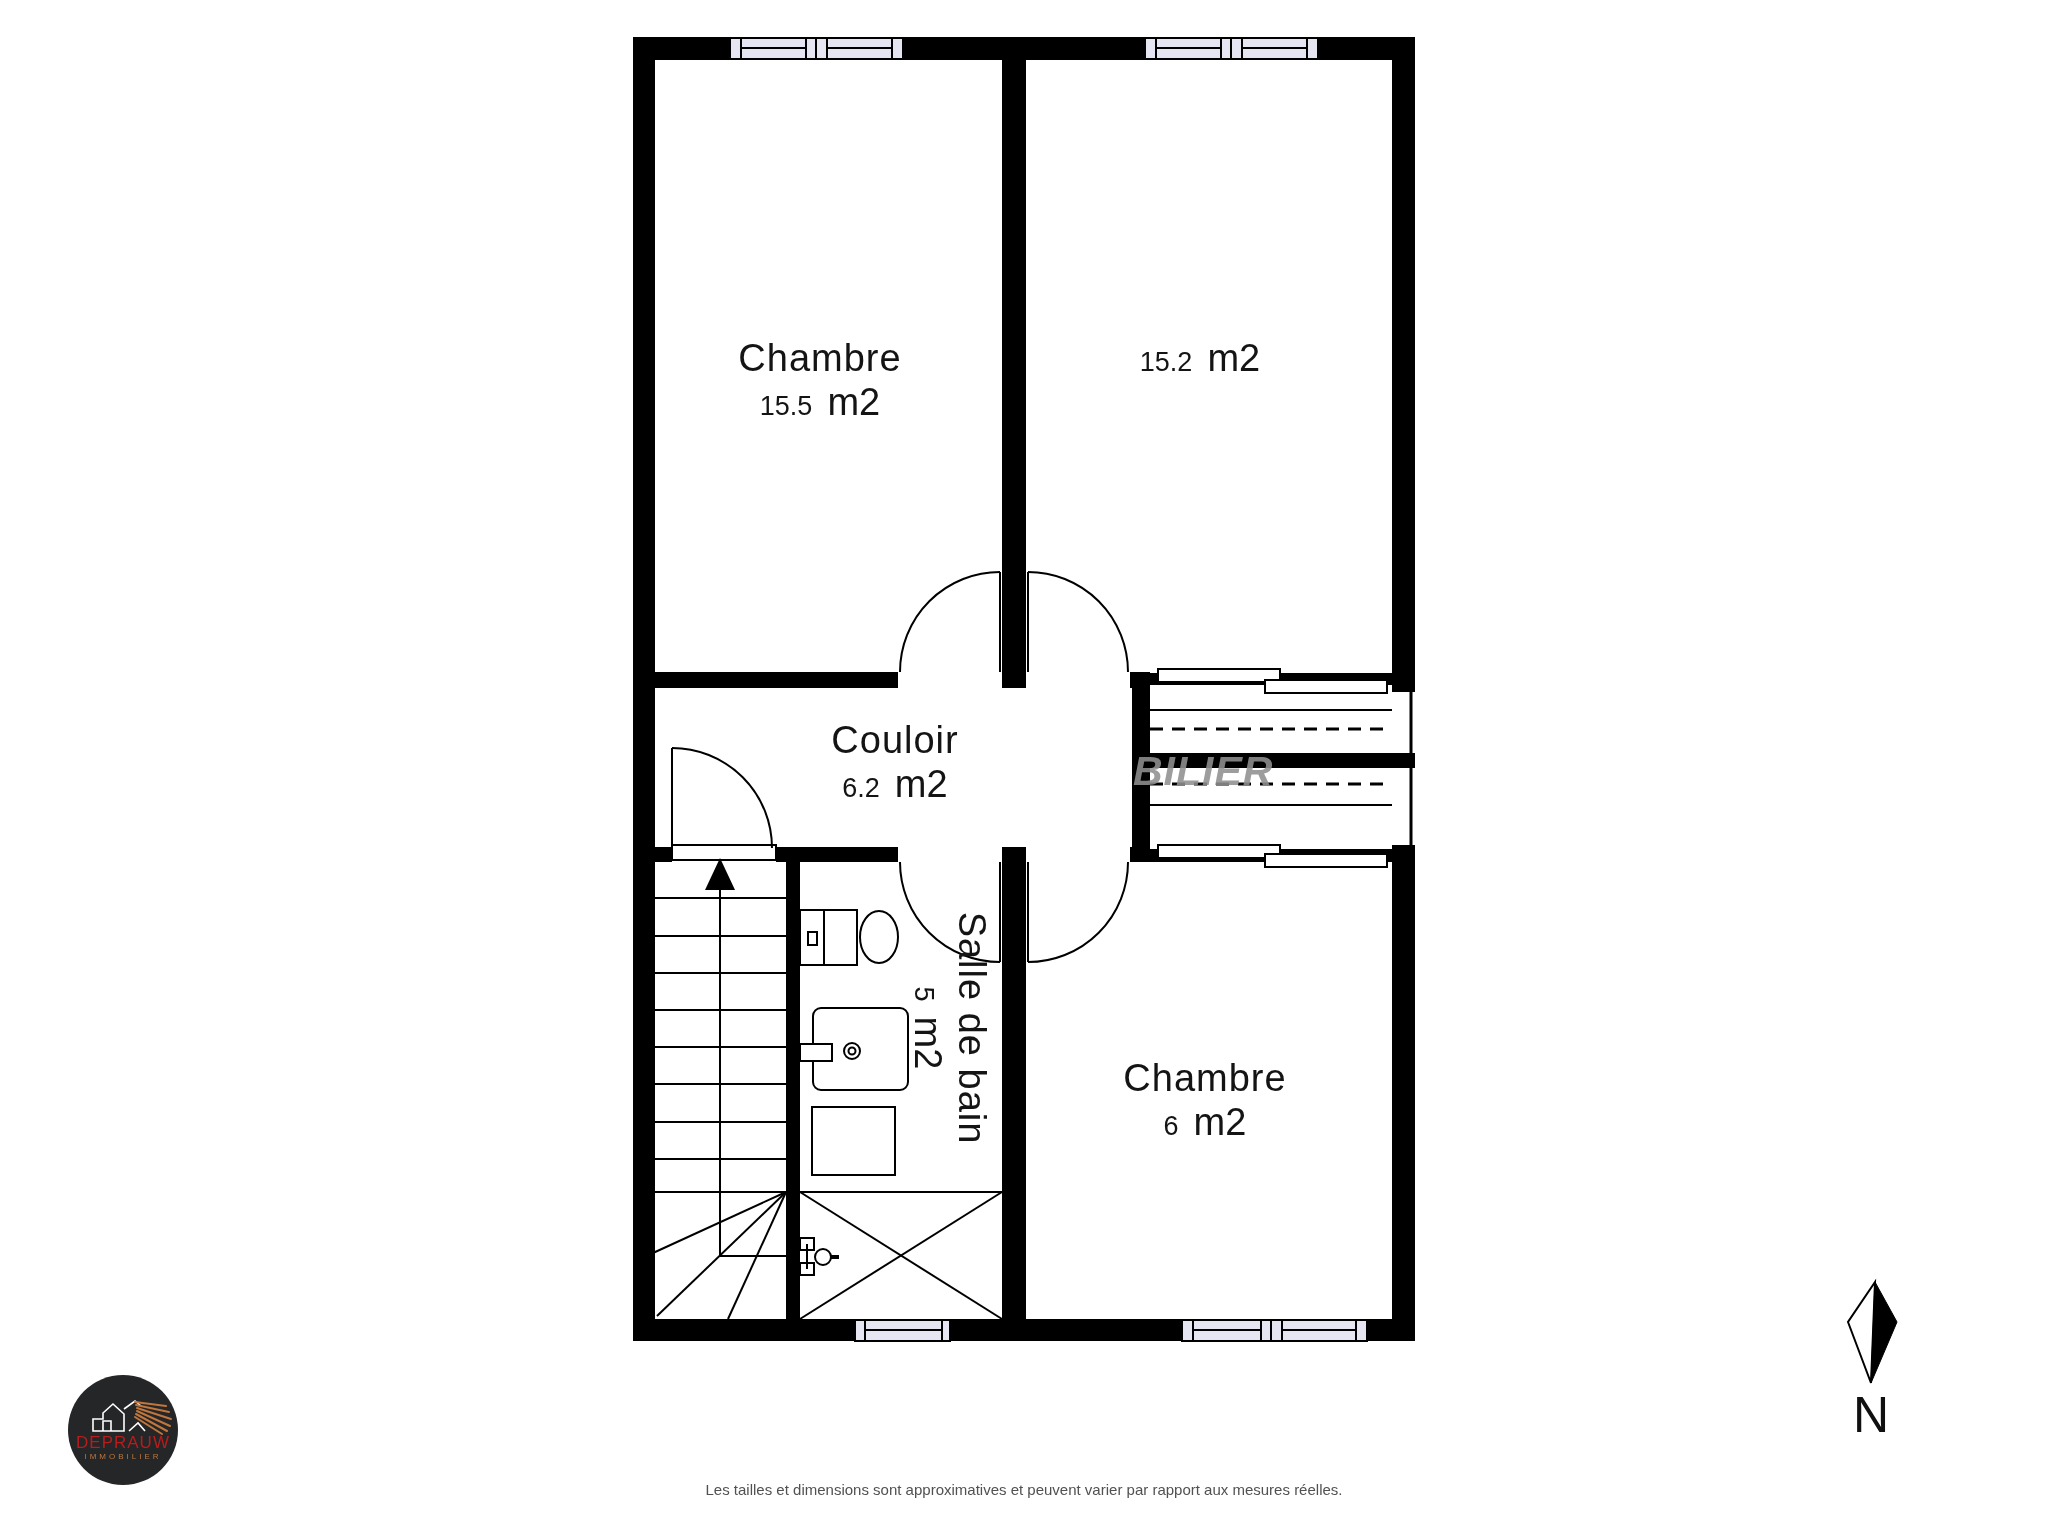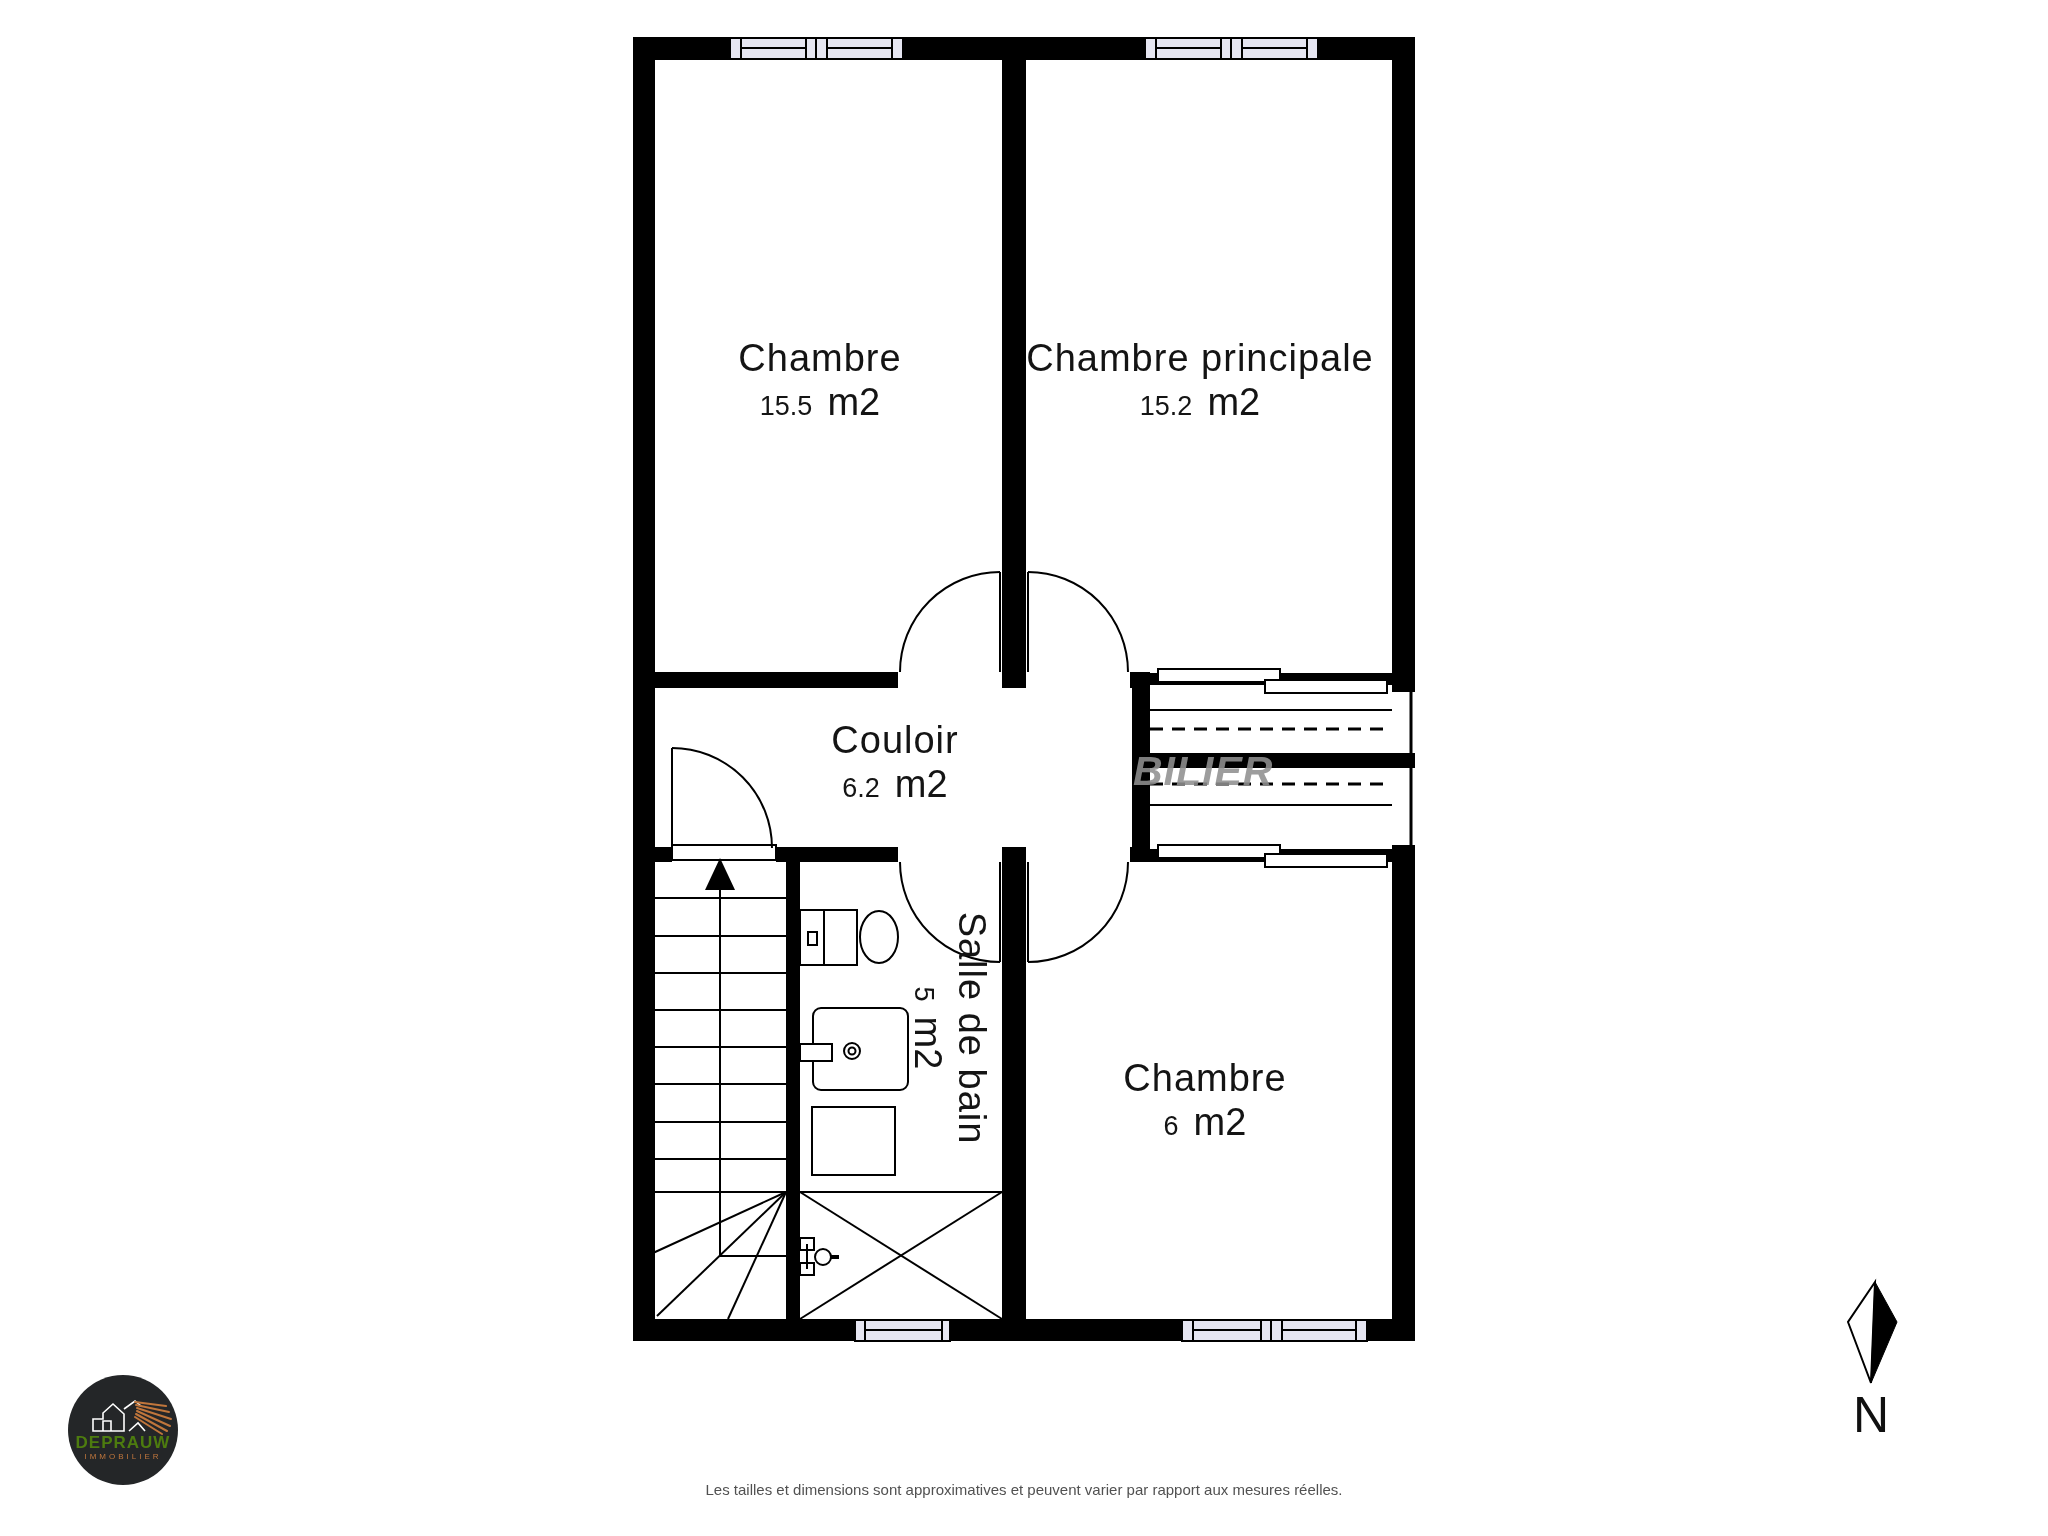--- a/index.html
+++ b/index.html
@@ -24,21 +24,21 @@
   .watermark{
     position:absolute;left:1133px;top:748px;z-index:5;
     font-size:41px;font-weight:bold;letter-spacing:1px;color:#909090;opacity:.88;font-style:italic;
   }
   .north-label{
     position:absolute;left:1871px;top:1386px;z-index:6;
     transform:translateX(-50%);font-size:50px;color:#101010;
   }
   .logo-brand{
     position:absolute;left:123px;top:1433px;z-index:7;transform:translateX(-50%);
-    color:#4d7c0f;font-size:17px;font-weight:bold;letter-spacing:1px;
+    color:#b91c1c;font-size:17px;font-weight:normal;letter-spacing:1px;
   }
   .logo-tagline{
     position:absolute;left:123px;top:1452px;z-index:7;transform:translateX(-50%);
     color:#c0763c;font-size:8px;letter-spacing:3px;
   }
   .disclaimer{
     position:absolute;left:0;right:0;top:1481px;z-index:6;
     text-align:center;font-size:15px;color:#515151;
   }
 </style>
@@ -224,21 +224,20 @@
 
 <div class="room-label" style="left:820px;top:336px;">
   <div class="room-name">Chambre</div>
   <div class="room-area">
     <span class="area-num">15.5</span>
     <span class="area-unit">m2</span>
   </div>
 </div>
 
 <div class="room-label" style="left:1200px;top:336px;">
-  <div class="room-name">Chambre principale</div>
   <div class="room-area">
     <span class="area-num">15.2</span>
     <span class="area-unit">m2</span>
   </div>
 </div>
 
 <div class="room-label" style="left:895px;top:718px;">
   <div class="room-name">Couloir</div>
   <div class="room-area">
     <span class="area-num">6.2</span>

